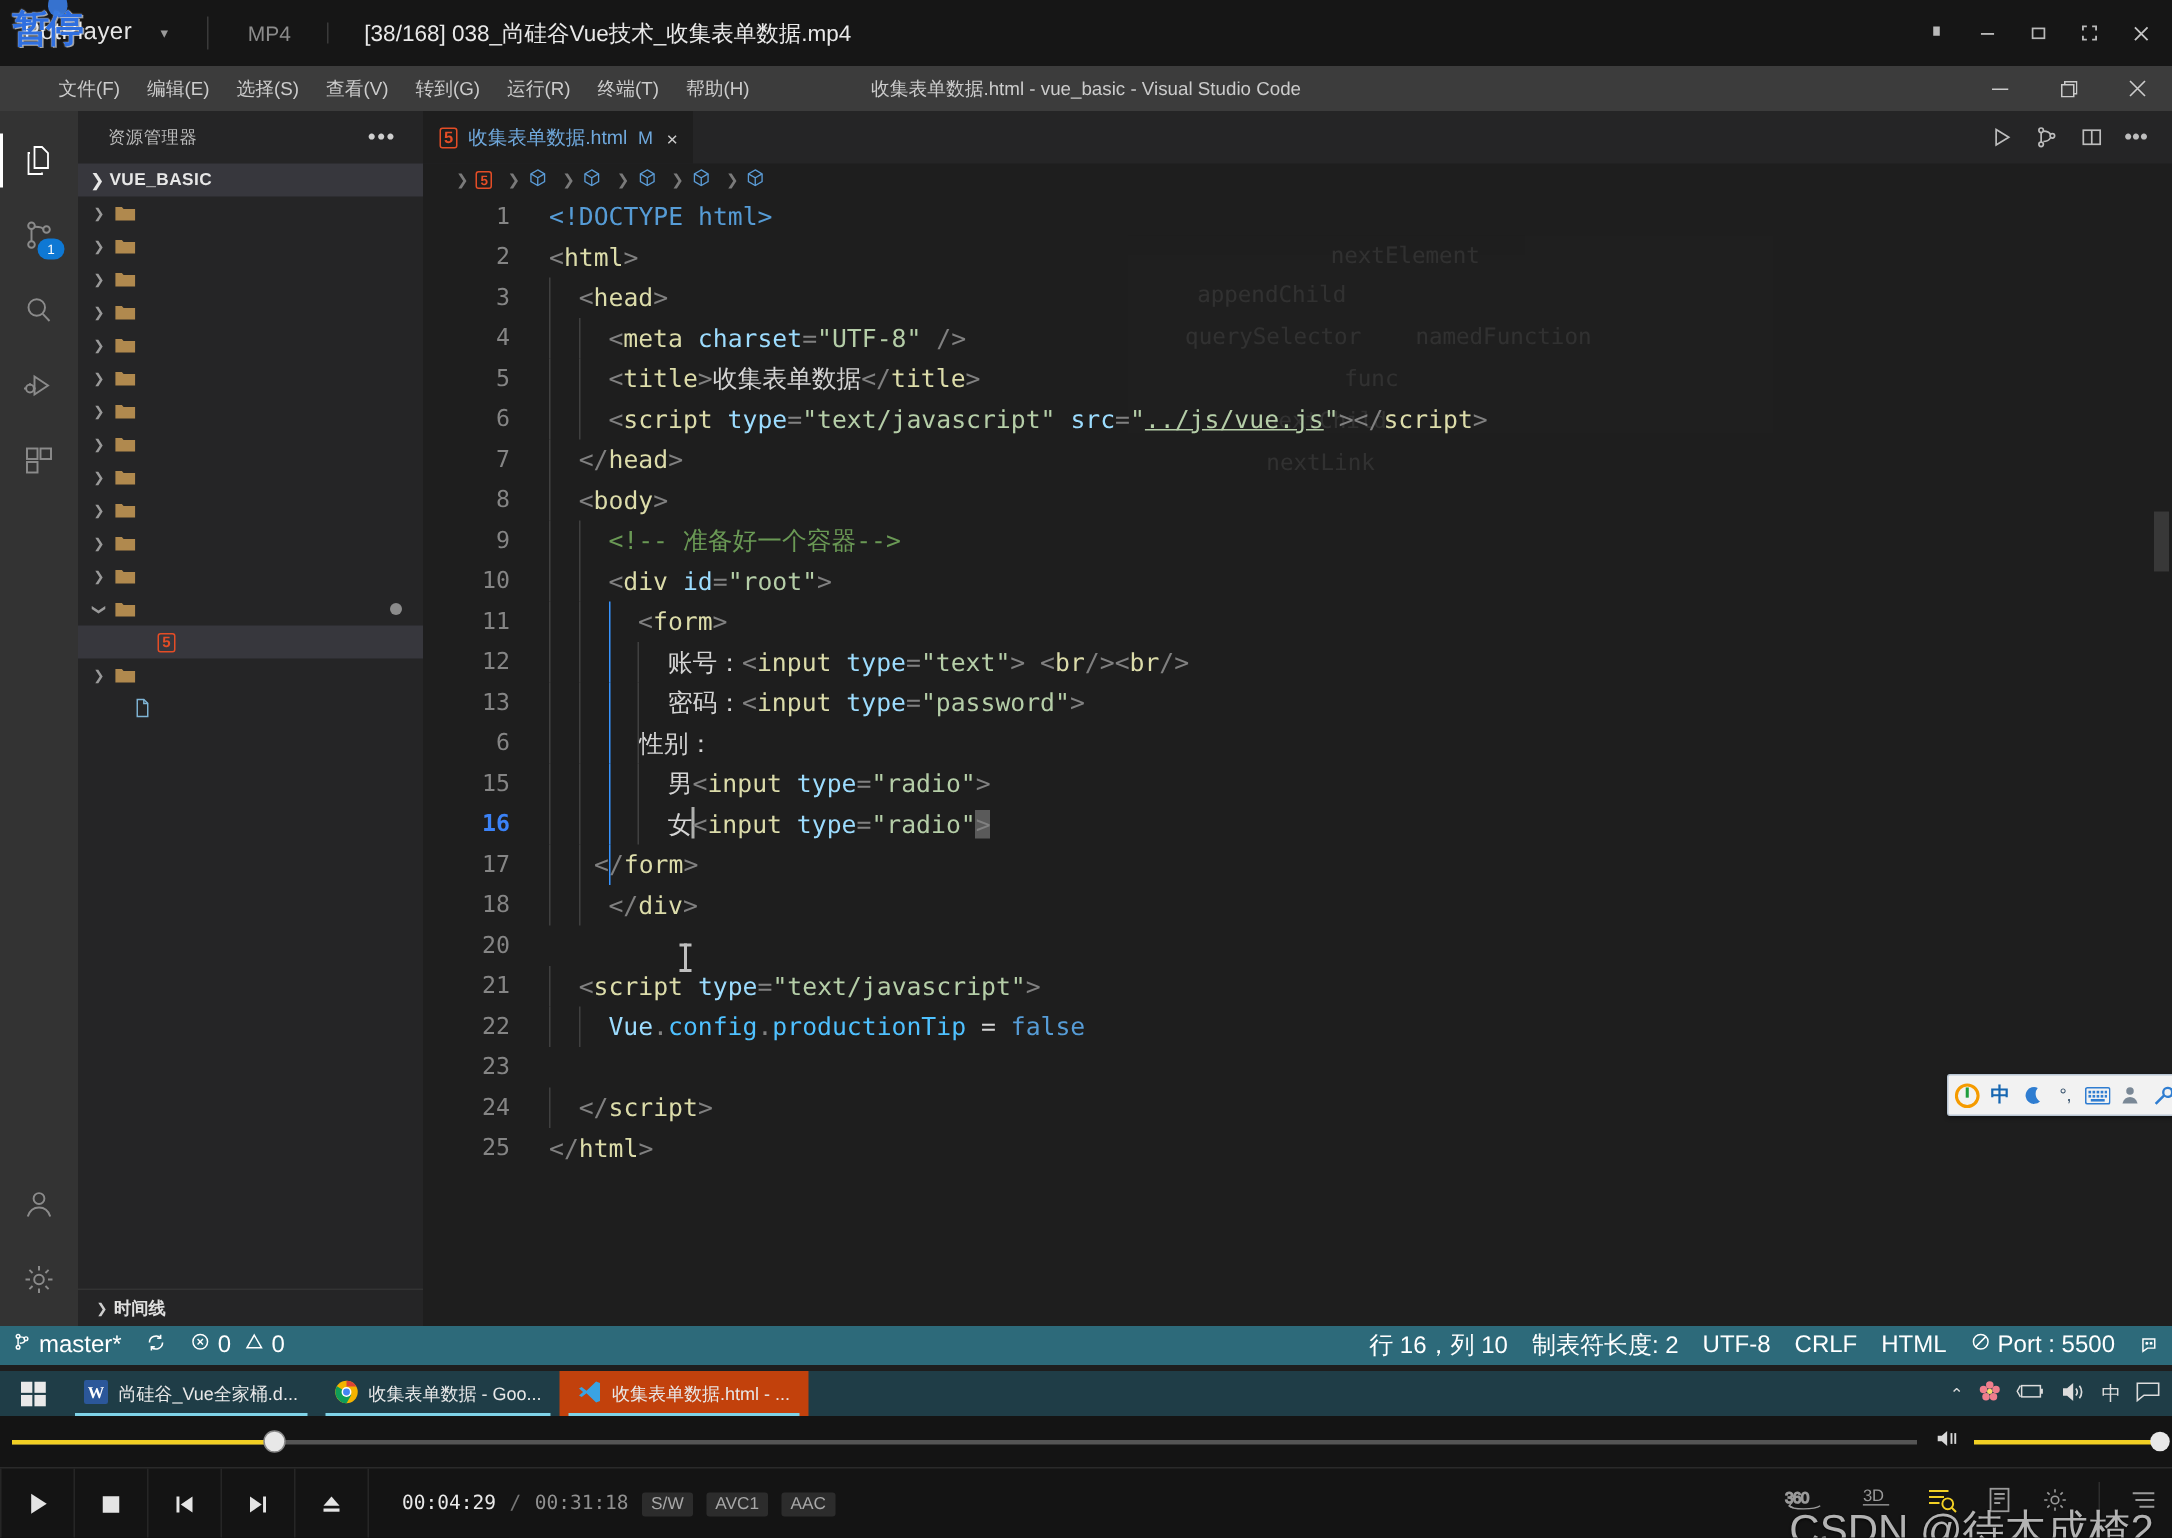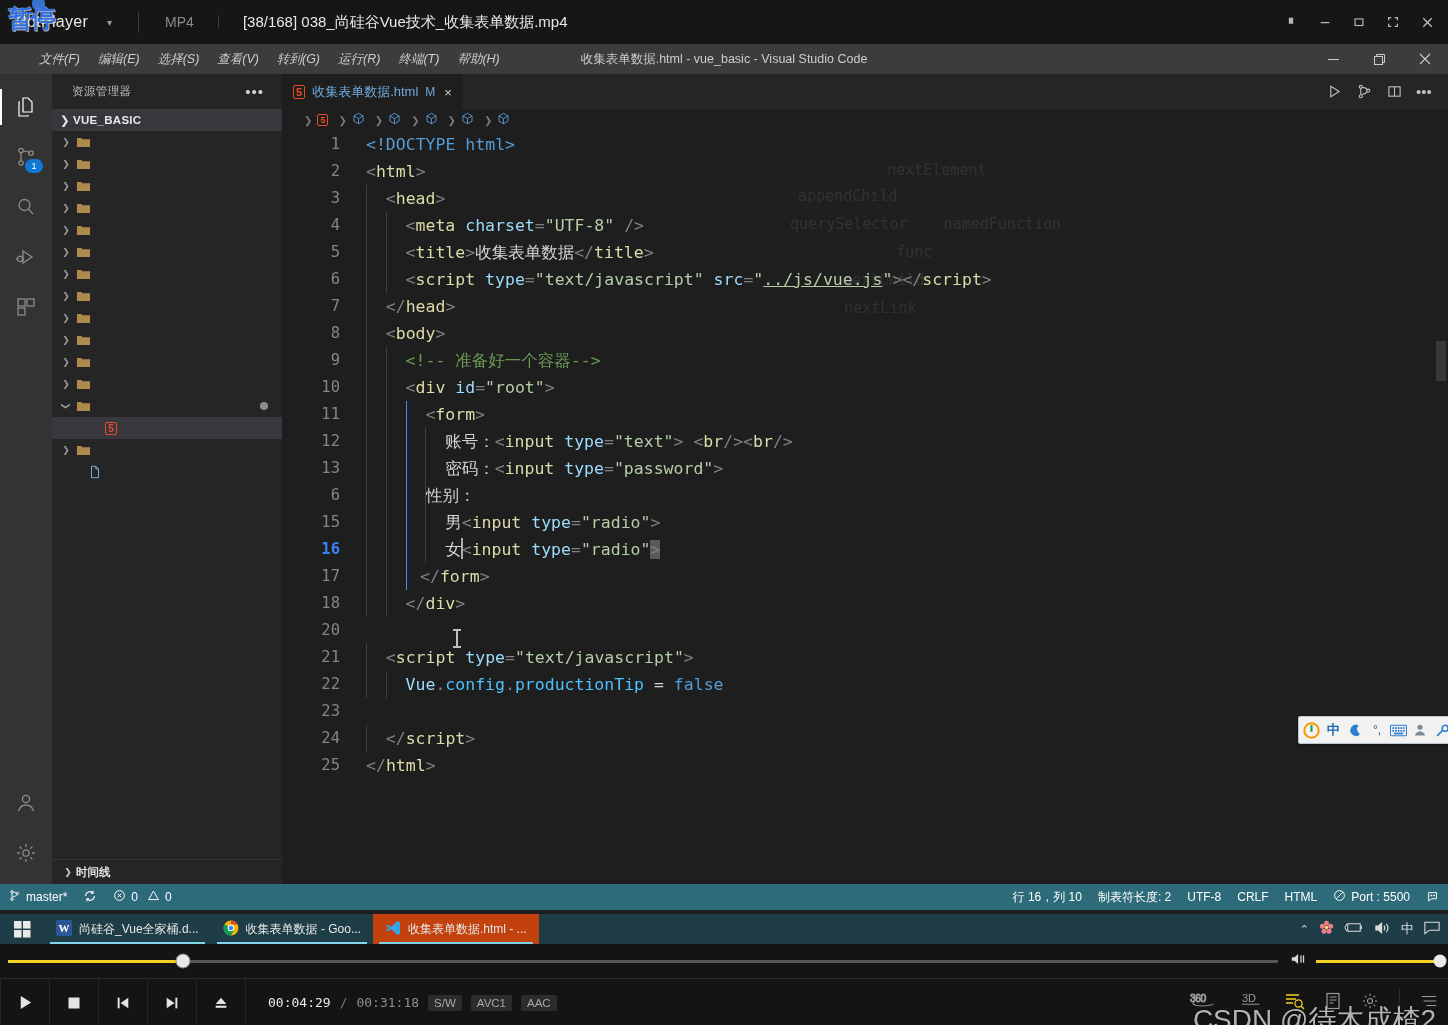--- a/index.html
+++ b/index.html
@@ -19,21 +19,21 @@
   .pot-ext{color:#8a8a8a;font-size:14px;}
   .pot-sep2{width:1px;height:14px;background:#3a3a3a;margin:0 12px;}
   .pot-file{color:#e9e9e9;font-size:15px;}
   .pot-winbtns{position:absolute;right:4px;top:0;height:44px;display:flex;align-items:center;}
   .pot-wb{width:34px;height:44px;display:flex;align-items:center;justify-content:center;color:#b9b9b9;}
   .pot-wb svg{display:block;}
 
   
   .vsc{position:absolute;left:0;top:44px;width:1448px;height:870px;background:#1e1e1e;overflow:hidden;}
   .vsc-title{height:30px;background:#3c3c3c;display:flex;align-items:center;position:relative;}
-  .vsc-menu{display:flex;align-items:center;margin-left:30px;font-style:italic;}
+  .vsc-menu{display:flex;align-items:center;margin-left:30px;}
   .vsc-menu span{color:#cccccc;font-size:12.5px;padding:3px 9px;white-space:nowrap;}
   .vsc-title-center{position:absolute;left:0;right:0;text-align:center;color:#cccccc;font-size:12.5px;
     pointer-events:none;}
   .vsc-winbtns{position:absolute;right:0;top:0;height:30px;display:flex;}
   .vsc-wb{width:46px;height:30px;display:flex;align-items:center;justify-content:center;color:#cccccc;}
 
   
   .pause-wm{position:absolute;left:8px;top:2px;z-index:40;font-size:25px;font-weight:bold;
     color:#2f6fe0;font-family:"DejaVu Sans",sans-serif;letter-spacing:-2px;
     text-shadow:0 0 1px #fff,1px 1px 0 rgba(255,255,255,.55);}
@@ -124,21 +124,21 @@
   .ghost{position:absolute;left:0;top:0;right:0;bottom:0;pointer-events:none;
     font-family:"DejaVu Sans Mono",monospace;font-size:15px;opacity:.10;color:#d8d8d8;}
   .ghostbox{position:absolute;background:rgba(120,120,120,.14);}
 
   
   .mini-sb{position:absolute;right:0;top:0;width:14px;bottom:0;}
   .mini-thumb{position:absolute;right:2px;top:210px;width:10px;height:40px;background:#4a4a4a;opacity:.6;}
 
   
   .statusbar{height:26px;background:#2d6a7a;display:flex;align-items:center;color:#ffffff;
-    font-size:12px;}
+    font-size:16px;}
   .sb-l{display:flex;align-items:center;gap:0;}
   .sbi{display:flex;align-items:center;gap:5px;padding:0 8px;height:26px;}
   .sb-r{margin-left:auto;display:flex;align-items:center;}
 
   
   .imebar{position:absolute;left:1298px;top:716px;width:150px;height:26px;background:#f2f2f2;
     border:1px solid #b9c6d4;border-radius:2px;display:flex;align-items:center;gap:2px;padding:0 3px;
     box-shadow:0 1px 3px rgba(0,0,0,.4);z-index:30;}
   .ime-ic{width:20px;height:20px;display:flex;align-items:center;justify-content:center;font-size:13px;}
 
@@ -578,21 +578,21 @@
               <div class="cline"><span class="ln">7</span><span class="ctxt"><span class="igl" style="left: 0px;"></span><span style="padding-left: 19.8px;"><span class="t-punc">&lt;/</span><span class="t-name">head</span><span class="t-punc">&gt;</span></span></span></div>
               <div class="cline"><span class="ln">8</span><span class="ctxt"><span class="igl" style="left: 0px;"></span><span style="padding-left: 19.8px;"><span class="t-punc">&lt;</span><span class="t-name">body</span><span class="t-punc">&gt;</span></span></span></div>
               <div class="cline"><span class="ln">9</span><span class="ctxt"><span class="igl" style="left: 0px;"></span><span class="igl" style="left: 19.8px;"></span><span style="padding-left: 39.6px;"><span class="t-com">&lt;!-- 准备好一个容器--&gt;</span></span></span></div>
               <div class="cline"><span class="ln">10</span><span class="ctxt"><span class="igl" style="left: 0px;"></span><span class="igl" style="left: 19.8px;"></span><span style="padding-left: 39.6px;"><span class="t-punc">&lt;</span><span class="t-name">div</span><span class="t-txt"> </span><span class="t-attr">id</span><span class="t-punc">=</span><span class="t-strg">"root"</span><span class="t-punc">&gt;</span></span></span></div>
               <div class="cline"><span class="ln">11</span><span class="ctxt"><span class="igl" style="left: 0px;"></span><span class="igl" style="left: 19.8px;"></span><span class="iga" style="left: 39.6px;"></span><span style="padding-left: 59.4px;"><span class="t-punc">&lt;</span><span class="t-name">form</span><span class="t-punc">&gt;</span></span></span></div>
               <div class="cline"><span class="ln">12</span><span class="ctxt"><span class="igl" style="left: 0px;"></span><span class="igl" style="left: 19.8px;"></span><span class="iga" style="left: 39.6px;"></span><span class="igl" style="left: 59.4px;"></span><span style="padding-left: 79.2px;"><span class="t-txt">账号：</span><span class="t-punc">&lt;</span><span class="t-name">input</span><span class="t-txt"> </span><span class="t-attr">type</span><span class="t-punc">=</span><span class="t-strg">"text"</span><span class="t-punc">&gt;</span><span class="t-txt"> </span><span class="t-punc">&lt;</span><span class="t-name">br</span><span class="t-punc">/&gt;&lt;</span><span class="t-name">br</span><span class="t-punc">/&gt;</span></span></span></div>
               <div class="cline"><span class="ln">13</span><span class="ctxt"><span class="igl" style="left: 0px;"></span><span class="igl" style="left: 19.8px;"></span><span class="iga" style="left: 39.6px;"></span><span class="igl" style="left: 59.4px;"></span><span style="padding-left: 79.2px;"><span class="t-txt">密码：</span><span class="t-punc">&lt;</span><span class="t-name">input</span><span class="t-txt"> </span><span class="t-attr">type</span><span class="t-punc">=</span><span class="t-strg">"password"</span><span class="t-punc">&gt;</span></span></span></div>
               <div class="cline"><span class="ln">6</span><span class="ctxt"><span class="igl" style="left: 0px;"></span><span class="igl" style="left: 19.8px;"></span><span class="iga" style="left: 39.6px;"></span><span class="igl" style="left: 59.4px;"></span><span style="padding-left: 60px;"><span class="t-txt">性别：</span></span></span></div>
               <div class="cline"><span class="ln">15</span><span class="ctxt"><span class="igl" style="left: 0px;"></span><span class="igl" style="left: 19.8px;"></span><span class="iga" style="left: 39.6px;"></span><span class="igl" style="left: 59.4px;"></span><span style="padding-left: 79.2px;"><span class="t-txt">男</span><span class="t-punc">&lt;</span><span class="t-name">input</span><span class="t-txt"> </span><span class="t-attr">type</span><span class="t-punc">=</span><span class="t-strg">"radio"</span><span class="t-punc">&gt;</span></span></span></div>
               <div class="cline cur"><span class="ln">16</span><span class="ctxt"><span class="igl" style="left: 0px;"></span><span class="igl" style="left: 19.8px;"></span><span class="iga" style="left: 39.6px;"></span><span class="igl" style="left: 59.4px;"></span><span style="padding-left: 79.2px;"><span class="t-txt">女</span><span class="caret"></span><span class="t-punc">&lt;</span><span class="t-name">input</span><span class="t-txt"> </span><span class="t-attr">type</span><span class="t-punc">=</span><span class="t-strg">"radio"</span><span class="t-punc selbox">&gt;</span></span></span></div>
-              <div class="cline"><span class="ln">17</span><span class="ctxt"><span class="igl" style="left: 0px;"></span><span class="igl" style="left: 19.8px;"></span><span class="iga" style="left: 39.6px;"></span><span style="padding-left: 54px; text-align: right;"><span class="t-punc">&lt;/</span><span class="t-name">form</span><span class="t-punc">&gt;</span></span></span></div>
+              <div class="cline"><span class="ln">17</span><span class="ctxt"><span class="igl" style="left: 0px;"></span><span class="igl" style="left: 19.8px;"></span><span class="iga" style="left: 39.6px;"></span><span style="padding-left: 30px; text-align: right;"><span class="t-punc">&lt;/</span><span class="t-name">form</span><span class="t-punc">&gt;</span></span></span></div>
               <div class="cline"><span class="ln">18</span><span class="ctxt"><span class="igl" style="left: 0px;"></span><span class="igl" style="left: 19.8px;"></span><span style="padding-left: 39.6px;"><span class="t-punc">&lt;/</span><span class="t-name">div</span><span class="t-punc">&gt;</span></span></span></div>
               <div class="cline"><span class="ln">20</span><span class="ctxt"><span style="padding-left: 0px;"></span></span></div>
               <div class="cline"><span class="ln">21</span><span class="ctxt"><span class="igl" style="left: 0px;"></span><span style="padding-left: 19.8px;"><span class="t-punc">&lt;</span><span class="t-name">script</span><span class="t-txt"> </span><span class="t-attr">type</span><span class="t-punc">=</span><span class="t-strg">"text/javascript"</span><span class="t-punc">&gt;</span></span></span></div>
               <div class="cline"><span class="ln">22</span><span class="ctxt"><span class="igl" style="left: 0px;"></span><span class="igl" style="left: 19.8px;"></span><span style="padding-left: 39.6px;"><span class="t-obj">Vue</span><span class="t-punc">.</span><span class="t-prop">config</span><span class="t-punc">.</span><span class="t-prop">productionTip</span><span class="t-txt"> = </span><span class="t-bool">false</span></span></span></div>
               <div class="cline"><span class="ln">23</span><span class="ctxt"><span style="padding-left: 0px;"></span></span></div>
               <div class="cline"><span class="ln">24</span><span class="ctxt"><span class="igl" style="left: 0px;"></span><span style="padding-left: 19.8px;"><span class="t-punc">&lt;/</span><span class="t-name">script</span><span class="t-punc">&gt;</span></span></span></div>
               <div class="cline"><span class="ln">25</span><span class="ctxt"><span style="padding-left: 0px;"><span class="t-punc">&lt;/</span><span class="t-name">html</span><span class="t-punc">&gt;</span></span></span></div>
             </div>
           <div class="mouse-cursor"></div>
           <div class="mini-sb">

